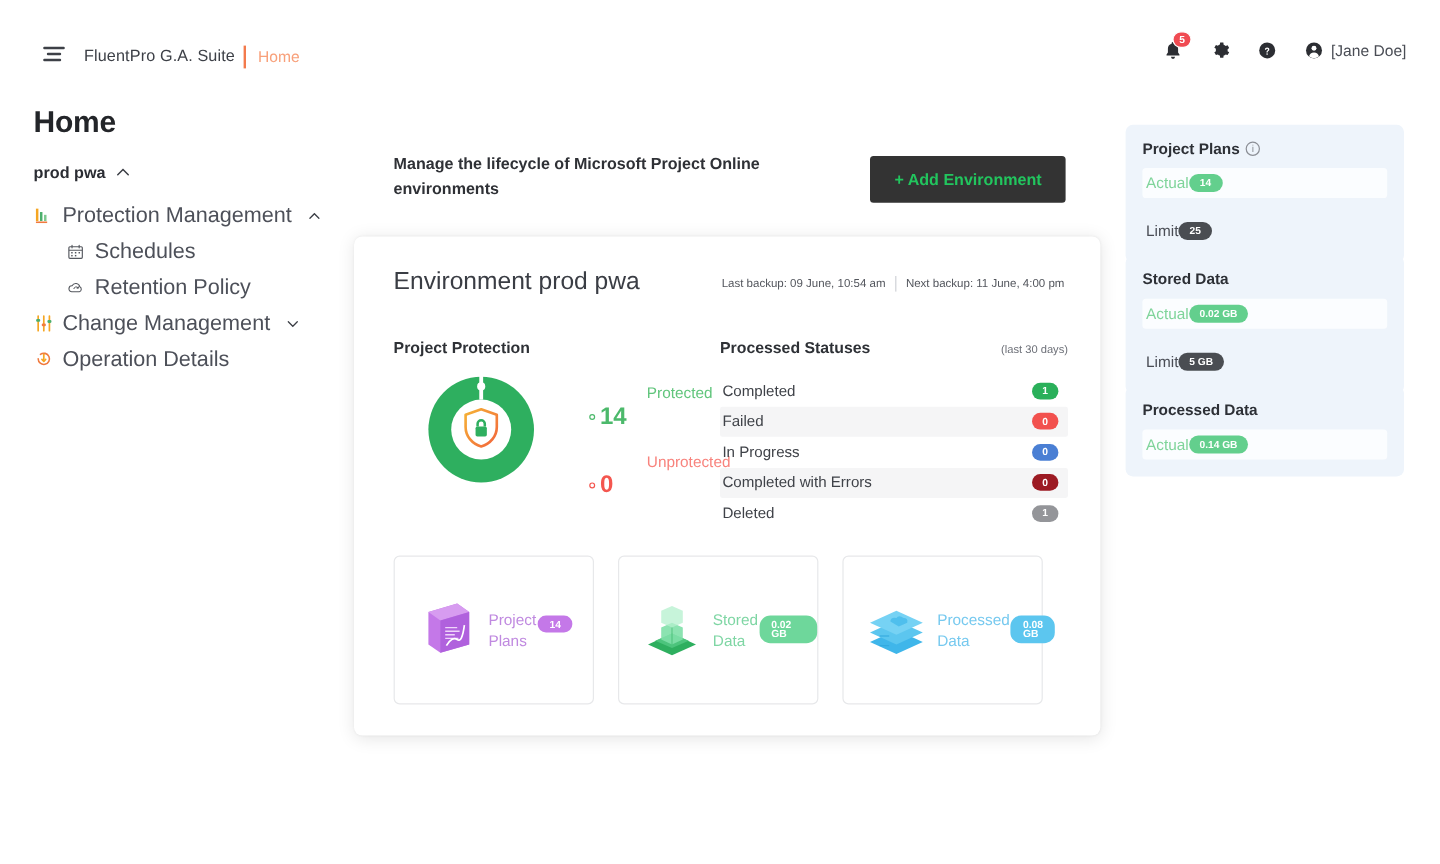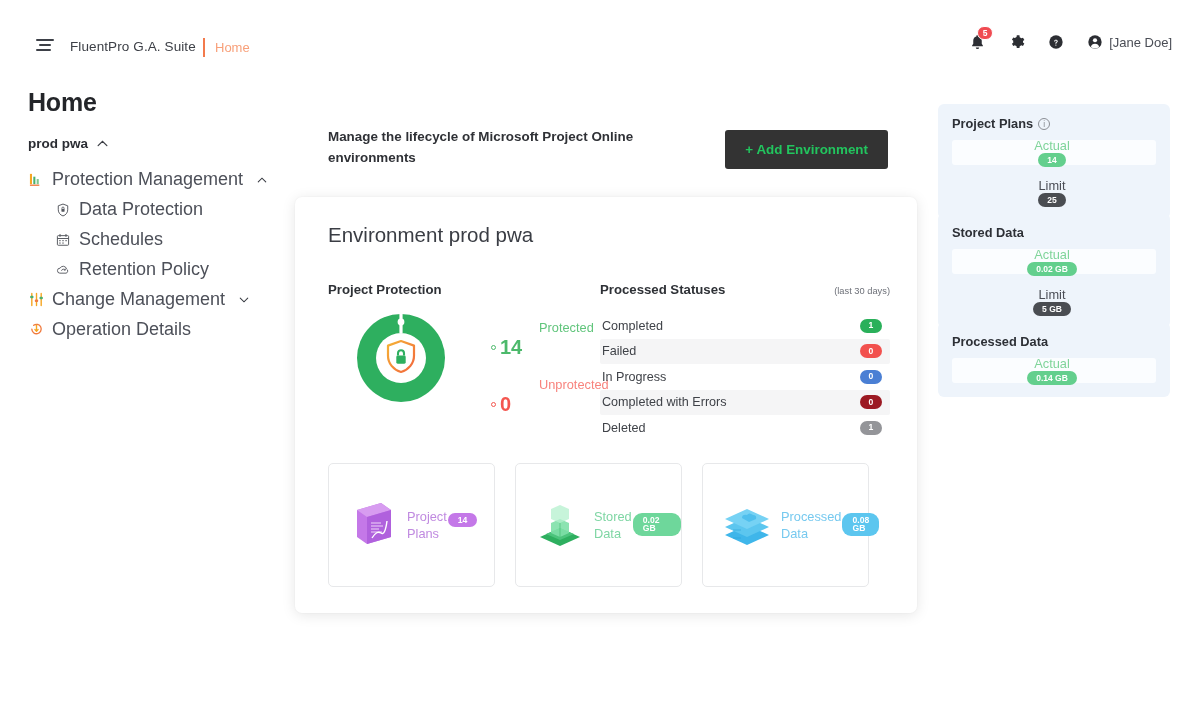--- a/index.html
+++ b/index.html
@@ -147,22 +147,22 @@
   
   .rpanel {
     position: absolute; left: 938px; width: 232px;
     background: #eef4fb; border-radius: 6px; padding: 12px 14px 14px;
   }
   .rpanel-title {
     font-size: 12.8px; font-weight: bold; color: #2d3036;
     display: flex; align-items: center; gap: 5px; margin-bottom: 9px;
   }
   .r-row {
-    display: flex; align-items: center; justify-content: center;
-    height: 25px; padding: 0 7px 0 3px; font-size: 12.8px; flex-direction: column;
+    display: flex; align-items: center; justify-content: flex-start;
+    height: 25px; padding: 0 7px 0 3px; font-size: 12.8px;
   }
   .r-row.actual { background: #fbfdff; border-radius: 3px; color: #7fd49a; }
   .r-row.limit { color: #4a4d55; margin-top: 15px; }
   .r-pill {
     color: #fff; font-size: 8.5px; font-weight: bold;
     border-radius: 9px; padding: 3px 9px; line-height: 1; min-width: 28px; text-align:center;
   }
   .r-pill.green { background: #63cf8d; }
   .r-pill.dark  { background: #4a4d52; }
   .info-i {
@@ -236,30 +236,20 @@
         </svg>
       </span>
       <span>Protection Management</span>
       <span class="chev">
         <svg width="10" height="6" viewBox="0 0 12 8">
             <path d="M1 6.5L6 1.5L11 6.5" stroke="#3a3d44" stroke-width="1.4" fill="none" stroke-linecap="round"></path>
           </svg>
       </span>
     </div>
 
-    <div class="nav-item sub">
-      <span class="nav-ico">
-        <svg width="14" height="14" viewBox="0 0 16 16">
-          <path d="M8 1.2L2.6 3.2v4.6c0 3.2 2.2 6 5.4 7 3.2-1 5.4-3.8 5.4-7V3.2z" fill="none" stroke="#54575e" stroke-width="1.1"></path>
-          <rect x="6.2" y="6.8" width="3.6" height="3.2" rx=".5" fill="#54575e"></rect>
-          <path d="M6.8 6.8V5.8a1.2 1.2 0 0 1 2.4 0v1" fill="none" stroke="#54575e" stroke-width="1"></path>
-        </svg>
-      </span>
-      <span>Data Protection</span>
-    </div>
 
     <div class="nav-item sub">
       <span class="nav-ico">
         <svg width="14" height="14" viewBox="0 0 16 16">
           <rect x="1.6" y="3" width="12.8" height="11" rx="1" fill="none" stroke="#54575e" stroke-width="1.1"></rect>
           <path d="M1.6 6.3h12.8" stroke="#54575e" stroke-width="1.1"></path>
           <path d="M4.6 1.6v2.4M11.4 1.6v2.4" stroke="#54575e" stroke-width="1.1" stroke-linecap="round"></path>
           <g fill="#54575e">
               <rect x="3.8" y="8" width="1.4" height="1.4"></rect>
               <rect x="7.3" y="8" width="1.4" height="1.4"></rect>
@@ -315,20 +305,25 @@
   </div>
 </div>
 
 <div class="main-head">
   <div class="main-sub">Manage the lifecycle of Microsoft Project Online environments</div>
   <button class="add-btn">+ Add Environment</button>
 </div>
 
 <div class="panel">
   <div class="panel-title">Environment prod pwa</div>
+  <div class="backup-info">
+    <span>Last backup: 09 June, 10:54 am</span>
+    <span class="backup-sep"></span>
+    <span>Next backup: 11 June, 4:00 pm</span>
+  </div>
 
   <div class="donut-wrap">
     <div class="sec-title">Project Protection</div>
 
     <div class="donut">
       <svg width="96" height="96" viewBox="0 0 96 96">
         <circle cx="48" cy="48" r="44" fill="#2eaf5f"></circle>
         <rect x="46.4" y="1" width="3.2" height="22" fill="#ffffff"></rect>
         <circle cx="48" cy="12" r="3.4" fill="#ffffff"></circle>
         <circle cx="48" cy="48" r="25" fill="#ffffff"></circle>

